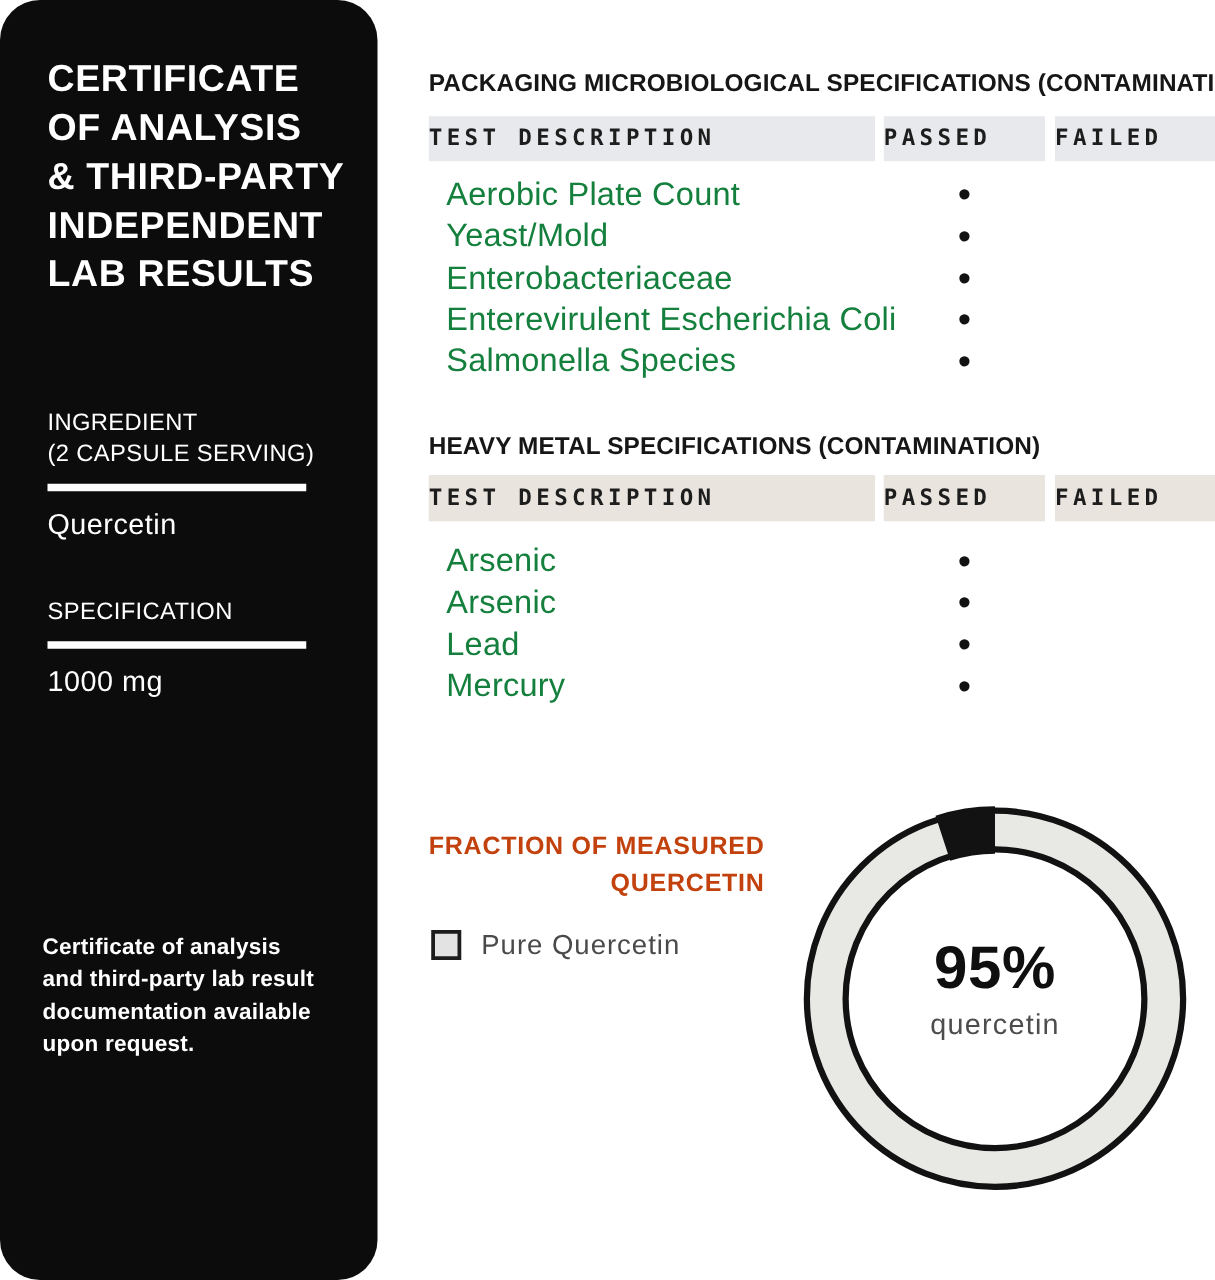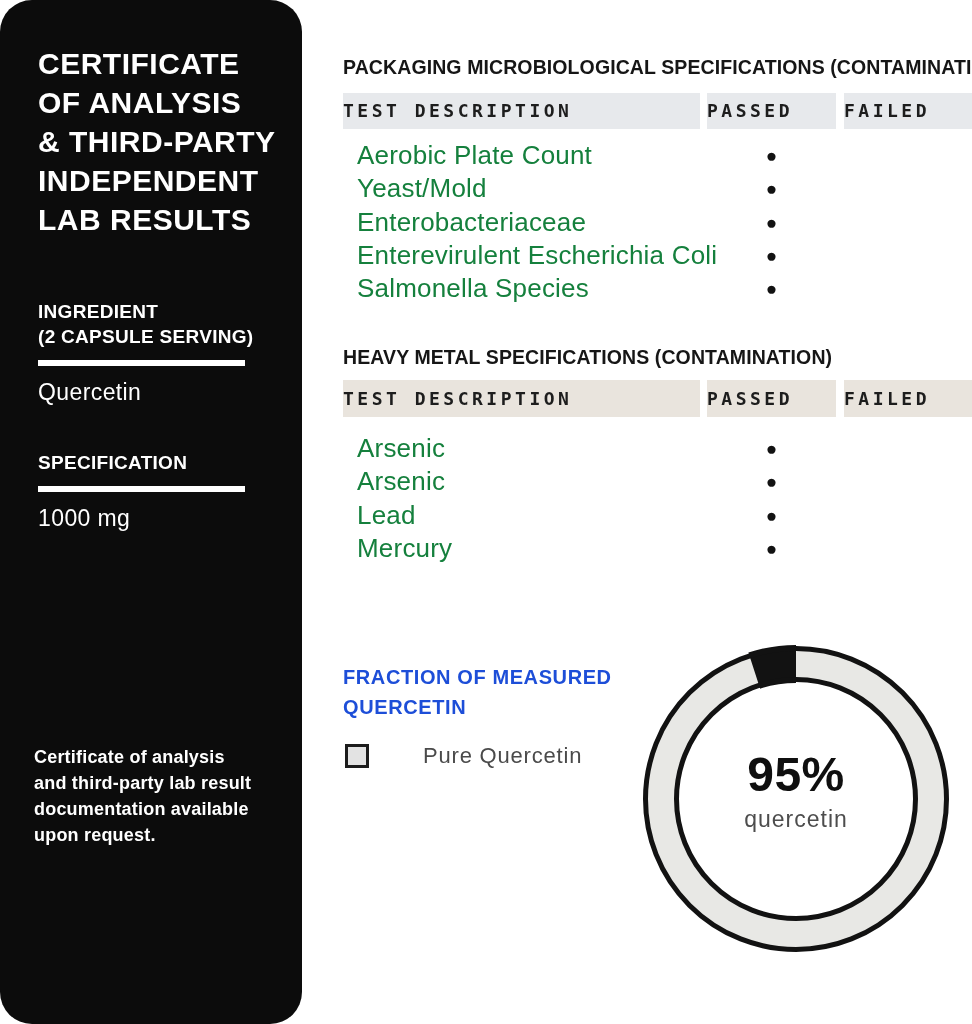--- a/index.html
+++ b/index.html
@@ -4,21 +4,21 @@
 <style>
   * { margin:0; padding:0; box-sizing:border-box; }
   html,body { width:972px; height:1024px; }
   body { font-family:"Liberation Sans", sans-serif; background:#ffffff; position:relative; overflow:hidden; }
 
   #stage { position:absolute; left:0; top:0; width:972px; height:1024px; background:#ffffff; }
 
   
   #sidebar { position:absolute; left:0; top:0; width:302px; height:1024px; background:#0c0c0c; color:#ffffff;border-radius:32px; }
   .sb-title { position:absolute; left:38px; top:44px; font-size:30px; font-weight:700; line-height:39px; letter-spacing:0.5px; }
-  .sb-label { font-size:19px; font-weight:700; line-height:25px; letter-spacing:0.3px; }
+  .sb-label { font-size:19px; font-weight:400; line-height:25px; letter-spacing:0.3px;margin-top:27px; }
   .sb-rule { width:207px; height:6px; background:#ffffff; margin-top:11px; }
   .sb-value { font-size:23px; font-weight:400; margin-top:13px; letter-spacing:0.4px; }
   #ingredient-block { position:absolute; left:38px; top:299px; }
   #spec-block { position:absolute; left:38px; top:450px; }
   #sidebar-footnote { position:absolute; left:34px; top:744px; width:220px; font-size:18px; font-weight:700; line-height:26px; letter-spacing:0.2px; }
 
   
   .section-heading { position:absolute; left:343px; font-size:19.5px; font-weight:700; color:#161616; letter-spacing:0.1px; white-space:nowrap; }
   #heading-table-1 { top:56px; }
   #heading-table-2 { top:346px; }
@@ -38,22 +38,22 @@
   .t-row { position:relative; height:33.3px; }
   .t-row .cell-test { position:absolute; left:14px; top:0; height:33.3px; line-height:33.3px;
                       font-size:26px; color:#15803d; letter-spacing:0.2px; white-space:nowrap; }
   .t-row .cell-mark { position:absolute; top:0; height:33.3px; line-height:33.3px;
                       text-align:center; font-size:19px; color:#121212; }
   .t-row .mark-passed { left:364px; width:129px; }
   .t-row .mark-failed { left:501px; width:128px; }
 
   
   #fraction-heading { position:absolute; left:343px; top:662px; font-size:20px; font-weight:700;
-                      color:#1d4ed8; line-height:30px; letter-spacing:0.6px; }
-  #legend { position:absolute; left:345px; top:743px; display:flex; align-items:center;gap:38px; }
+                      color:#c2410c; line-height:30px; letter-spacing:0.6px;text-align:right; }
+  #legend { position:absolute; left:345px; top:743px; display:flex; align-items:center; }
   #legend-swatch { width:24px; height:24px; border:3.5px solid #1c1c1c; background:#e3e3e3; }
   #legend-label { margin-left:16px; font-size:22px; color:#4a4a4a; letter-spacing:0.8px; }
 
   #donut-wrap { position:absolute; left:641px; top:644px; width:310px; height:310px; }
   #donut-svg { position:absolute; left:0; top:0; }
   #donut-center { position:absolute; left:0; top:103px; width:100%; text-align:center; }
   #donut-center .big { font-size:48px; font-weight:700; color:#0f0f0f; letter-spacing:0.5px; }
   #donut-center .small { font-size:23px; color:#4d4d4d; letter-spacing:1px; margin-top:4px; }
 </style>
 </head>

